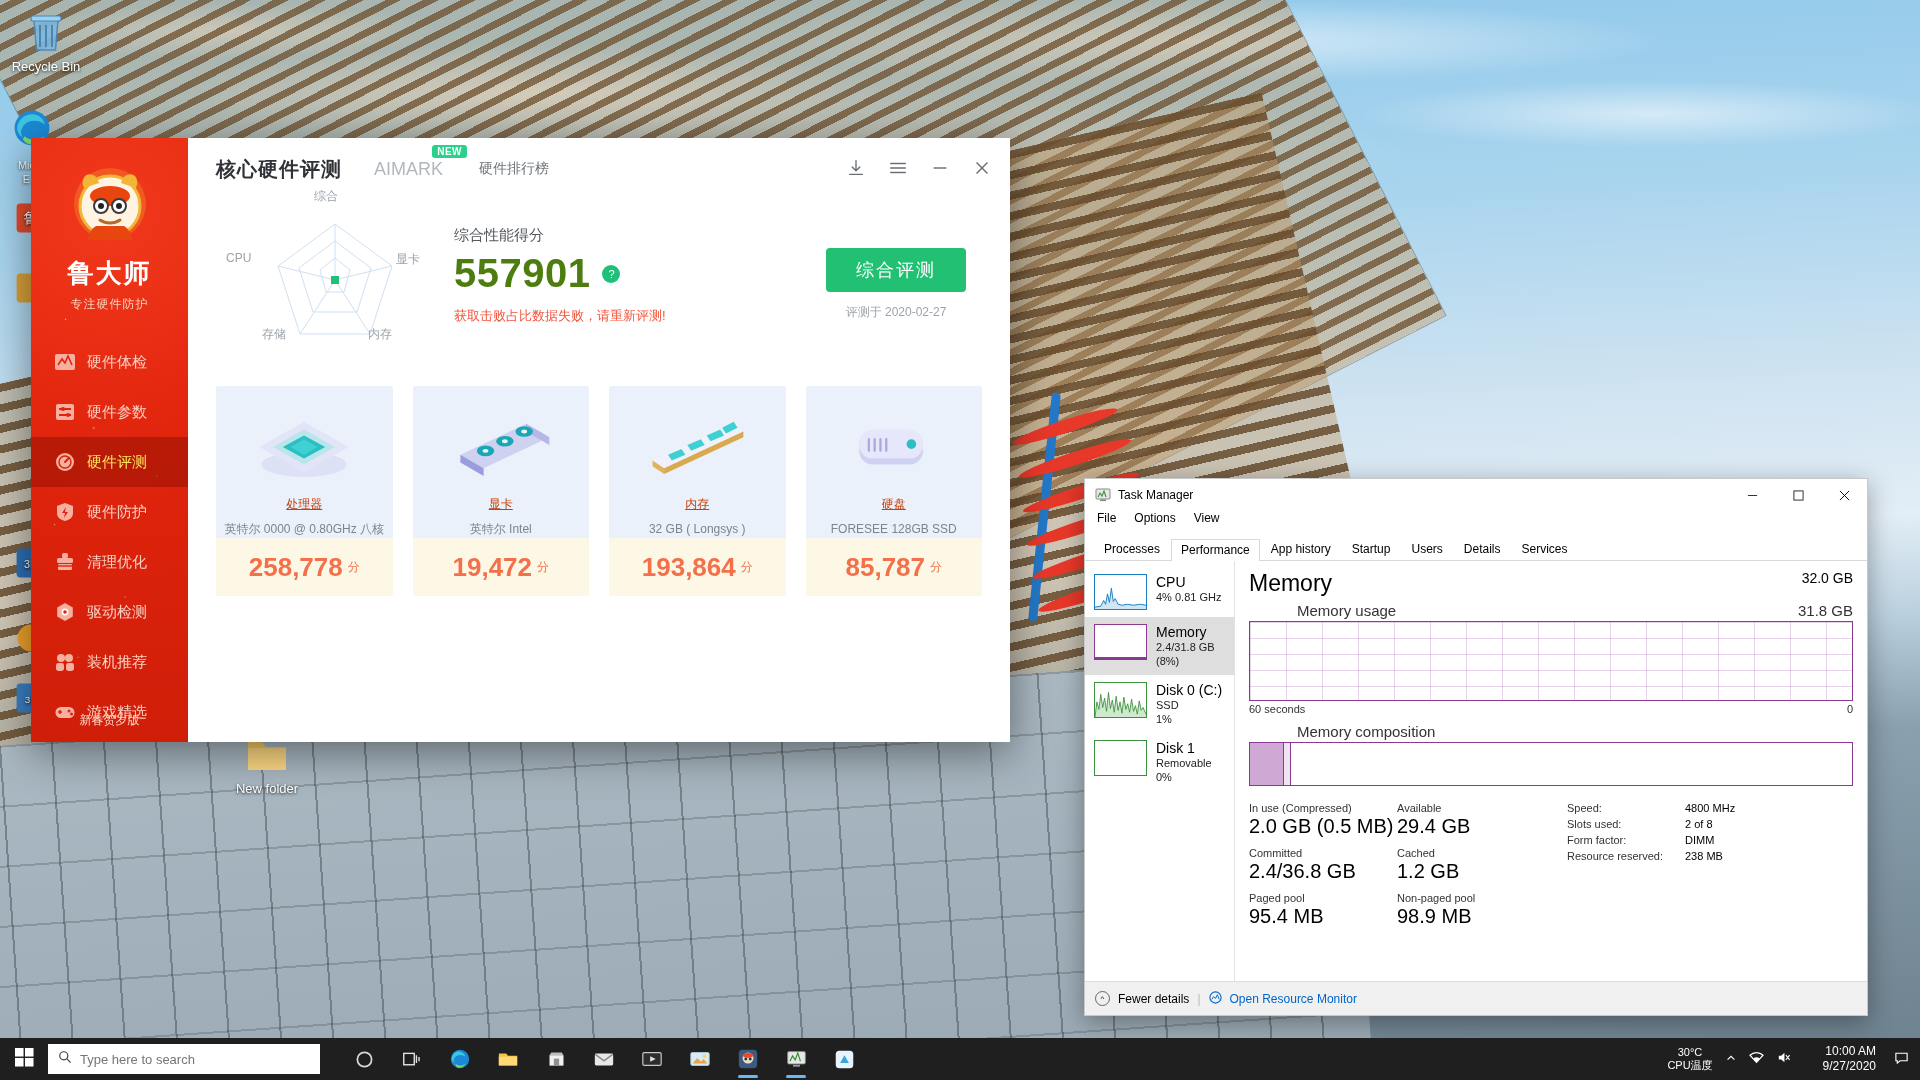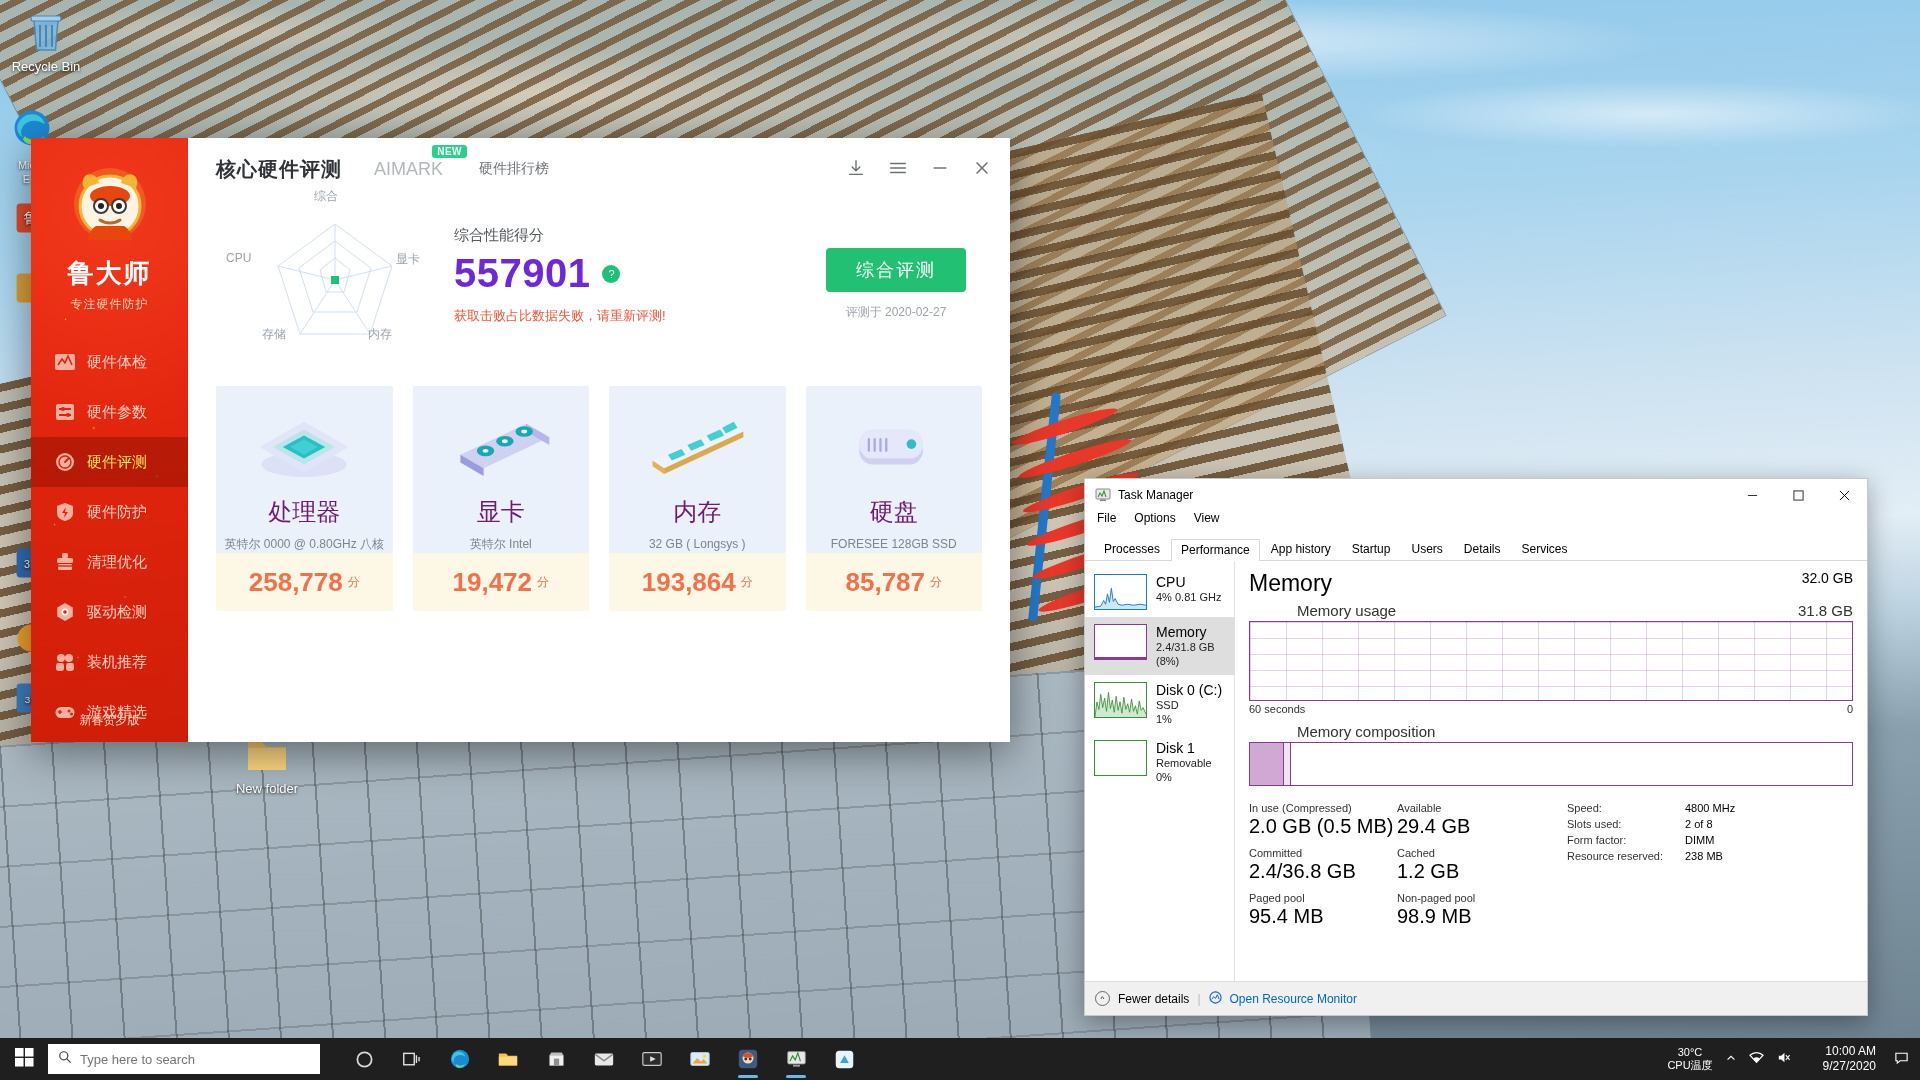--- a/index.html
+++ b/index.html
@@ -132,42 +132,42 @@
   .ld-wbtns { margin-left:auto; display:flex; align-items:center; gap:20px; }
   .ld-wbtn { width:22px; height:22px; color:#6a6f74; cursor:pointer; }
 
   .ld-hero { display:flex; padding:0 0 0 10px; height:180px; }
   .radar-wrap { width:190px; position:relative; margin-left:42px; margin-top:-4px; }
   .radar-lbl { position:absolute; font-size:12px; color:#9ba3ab; white-space:nowrap; }
 
   .score-col { margin-left:24px; padding-top:26px; }
   .score-cap { font-size:15px; color:#55595e; }
   .score-row { display:flex; align-items:center; gap:12px; margin-top:6px; }
-  .score-num { font-size:40px; color:#6d28d9; font-weight:bold; letter-spacing:.5px; }
+  .score-num { font-size:40px; color:#4d7c0f; font-weight:bold; letter-spacing:.5px; }
   .score-q {
     width:18px;height:18px;border-radius:50%;background:#1fc07a;color:#fff;
     font-size:11px;display:flex;align-items:center;justify-content:center; cursor:pointer;
   }
   .score-warn { color:#f4533a; font-size:13px; margin-top:11px; }
 
   .cta-col { margin-left:auto; padding:48px 44px 0 0; text-align:center; }
   .cta-btn {
     width:140px;height:44px;background:#22c073;color:#fff;border:none;border-radius:4px;
     font-size:18px;letter-spacing:2px;cursor:pointer;
     font-family:"Liberation Sans","DejaVu Sans",sans-serif;
   }
   .cta-date { font-size:12px; color:#9ba3ab; margin-top:12px; }
 
   .cards { display:flex; gap:20px; padding:0 28px; margin-top:6px; }
   .card {
     flex:1; background:#eaf1fb; border-radius:2px; overflow:hidden;
     display:flex; flex-direction:column; align-items:center;
   }
   .card-img { height:82px; display:flex; align-items:center; justify-content:center; margin-top:20px;}
-  .card-name { font-size:24px; color:#701a75; margin-top:8px; }
+  .card-name { font-size:12px; color:#c2410c; margin-top:8px;text-decoration:underline; }
   .card-sub { font-size:12px; color:#7d848b; margin-top:8px; text-align:center; line-height:17px; padding:0 6px; }
   .card-score {
     margin-top:auto; width:100%; background:#fdf8e6; height:58px;
     display:flex; align-items:center; justify-content:center; gap:5px;
   }
   .card-score b { font-size:26px; color:#f4704a; font-weight:bold; }
   .card-score span { font-size:12px; color:#f4704a; }
 
   
   #taskmgr {

